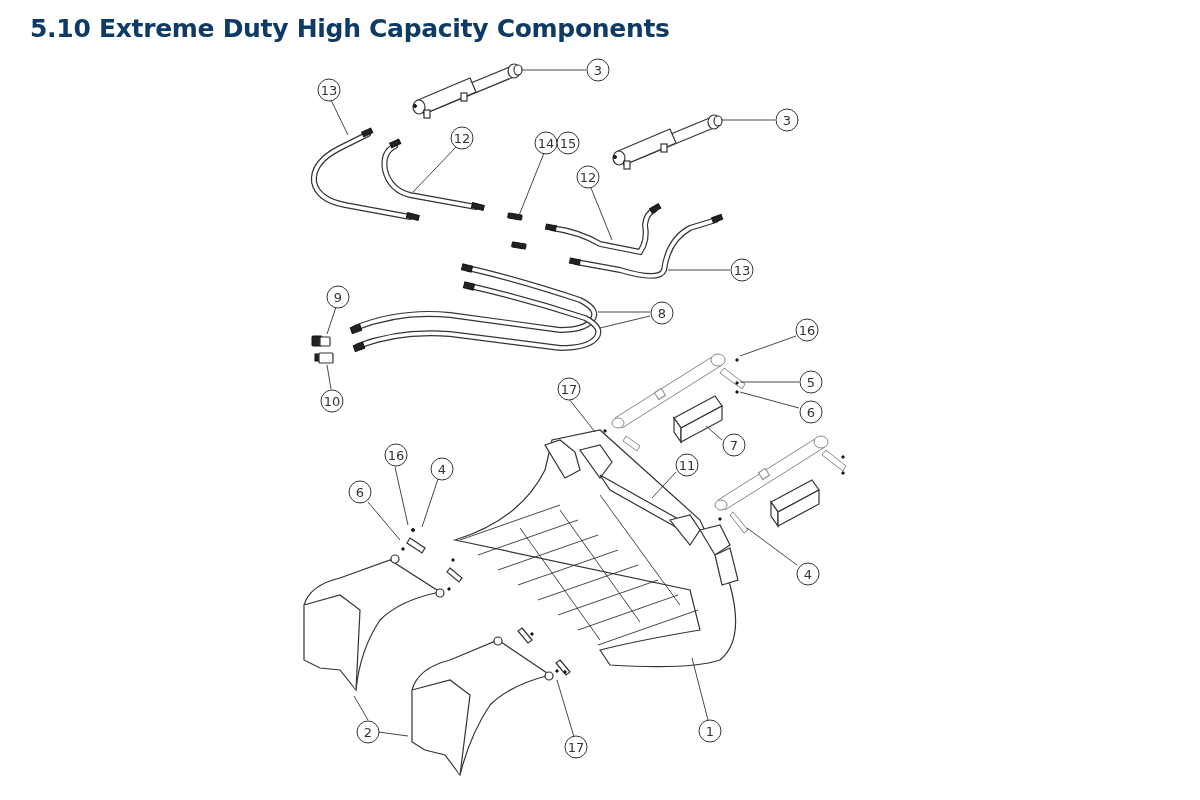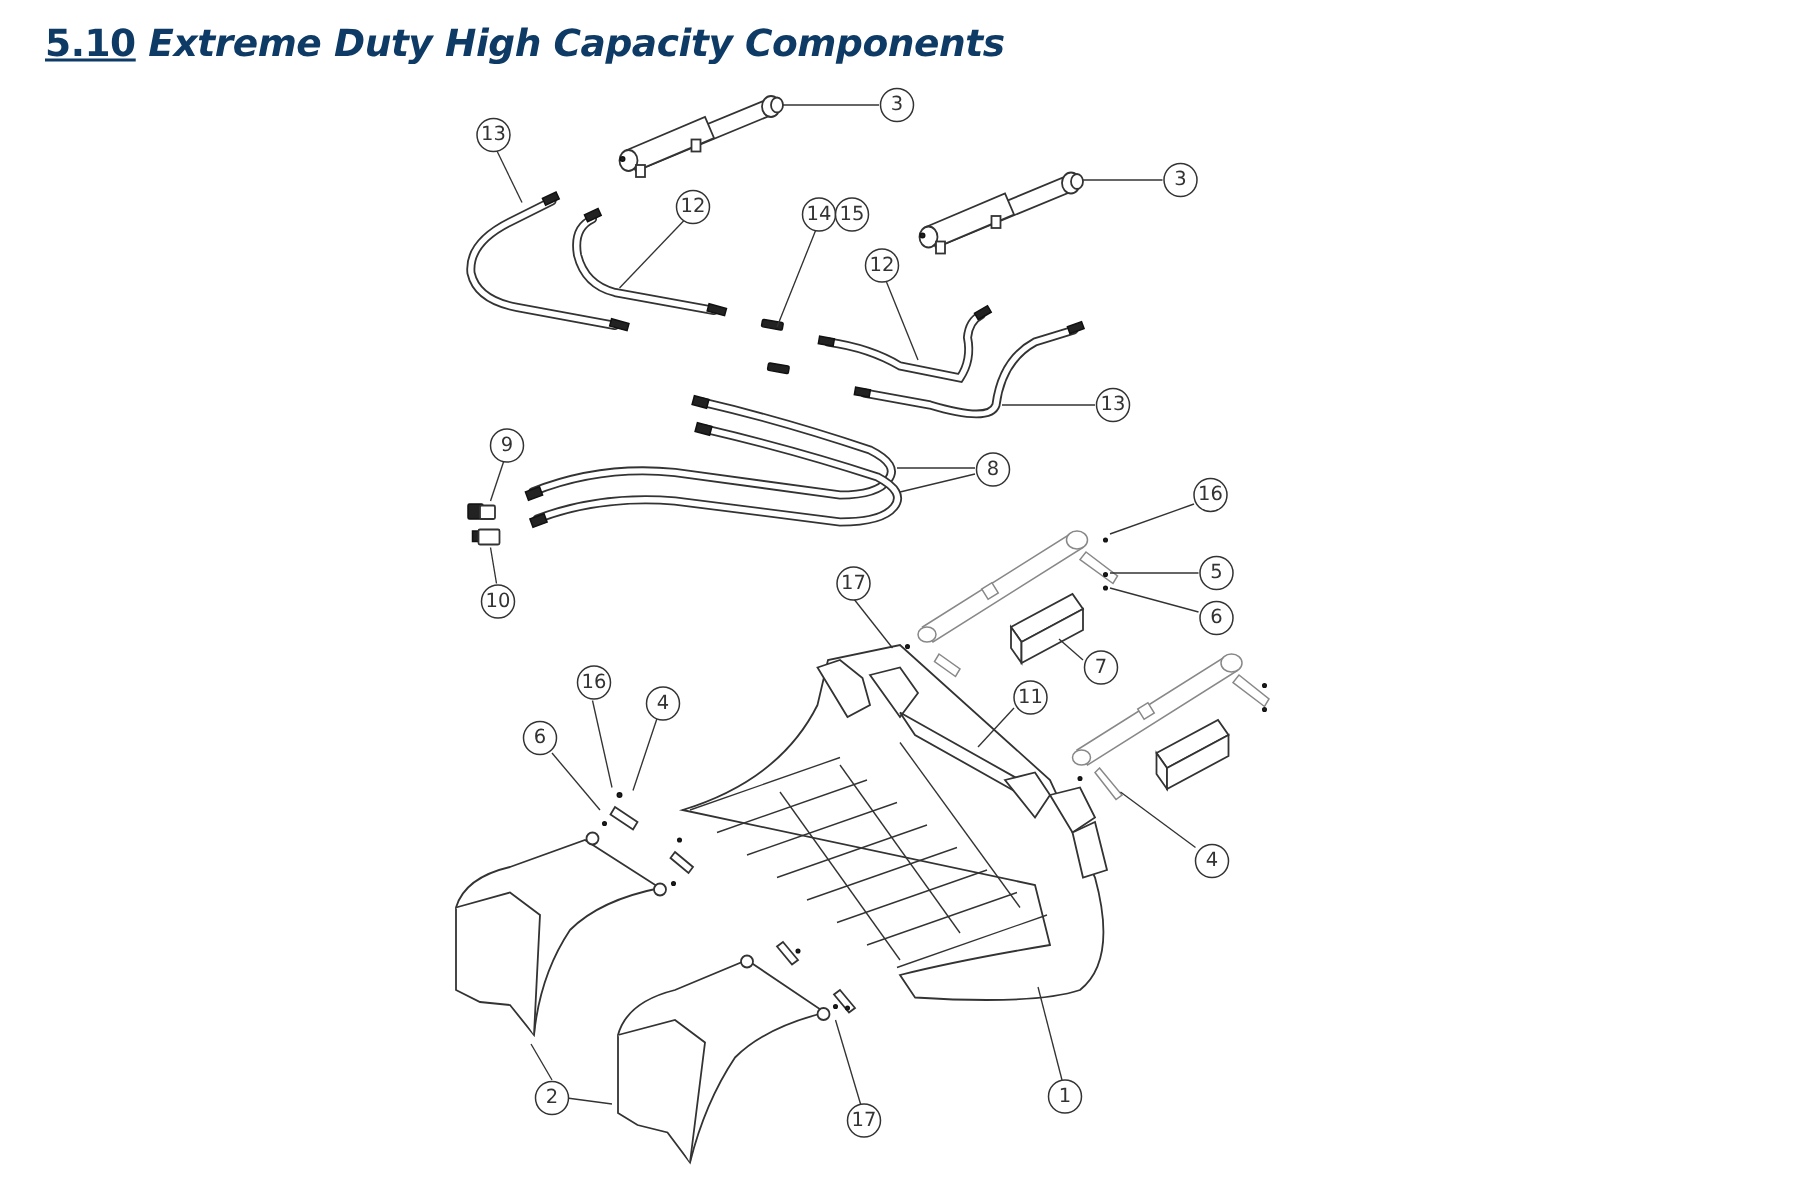--- a/index.html
+++ b/index.html
@@ -1,19 +1,19 @@
 <!DOCTYPE html>
 <html><head>
 <meta charset="utf-8">
 <style>
   html, body { margin: 0; padding: 0; background: #ffffff; }
   body { width: 1200px; height: 800px; position: relative; overflow: hidden; font-family: "DejaVu Sans", sans-serif; }
   .title { position: absolute; left: 30px; top: 14px; margin: 0; font-family: "DejaVu Sans", sans-serif; font-weight: 700; font-size: 25px; color: #0e3a66; letter-spacing: -0.3px; }
-  .title .num { font-style: normal; text-decoration: underline; }
-  .title .txt { font-style: italic; }
+  .title .num { font-style: normal; }
+  .title .txt { }
   #diagram { position: absolute; left: 0; top: 0; }
   .part { fill: #ffffff; stroke: #333; stroke-width: 1.2; }
   .part-light { fill: #ffffff; stroke: #888; stroke-width: 1; }
   .hose { fill: none; stroke: #333; stroke-width: 6; stroke-linecap: round; }
   .hose-in { fill: none; stroke: #fff; stroke-width: 3.6; stroke-linecap: round; }
   .dark { fill: #222; stroke: #111; stroke-width: 1; }
   .leader { stroke: #333; stroke-width: 0.9; fill: none; }
   .bubble circle { fill: #fff; stroke: #333; stroke-width: 1; }
   .bubble text { font-family: "DejaVu Sans", sans-serif; font-size: 13px; fill: #333; text-anchor: middle; dominant-baseline: central; }
 </style>

